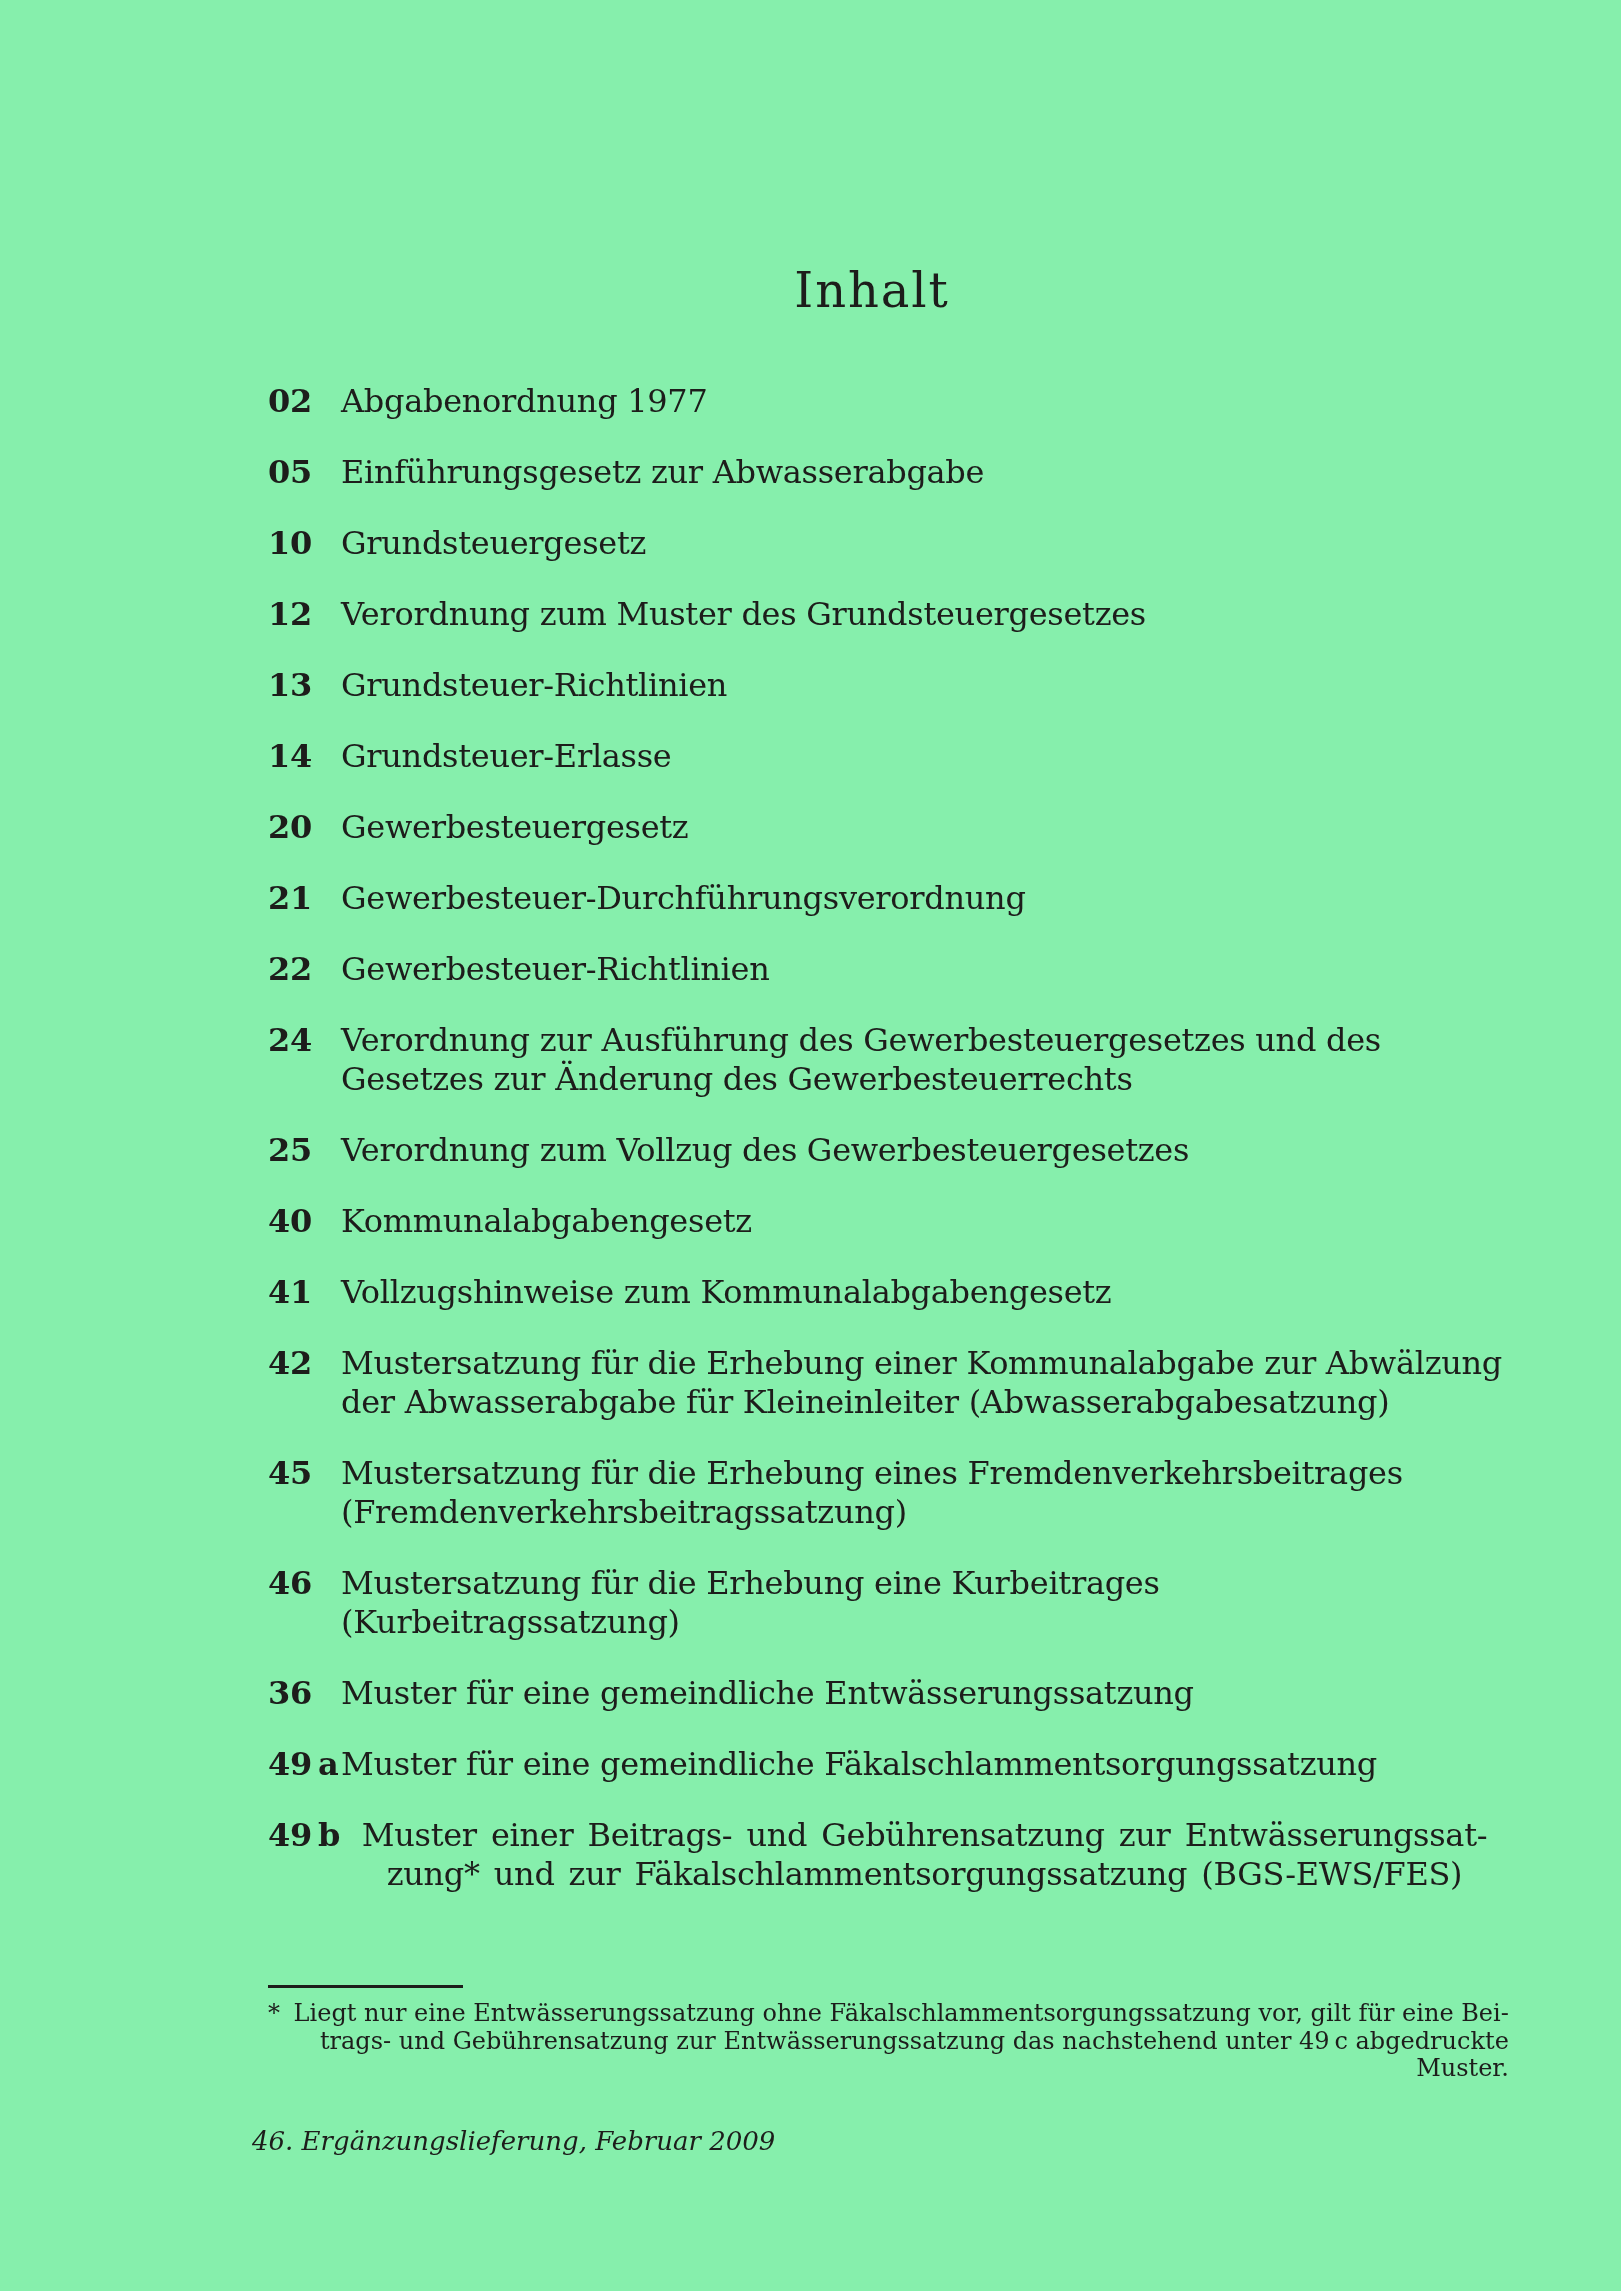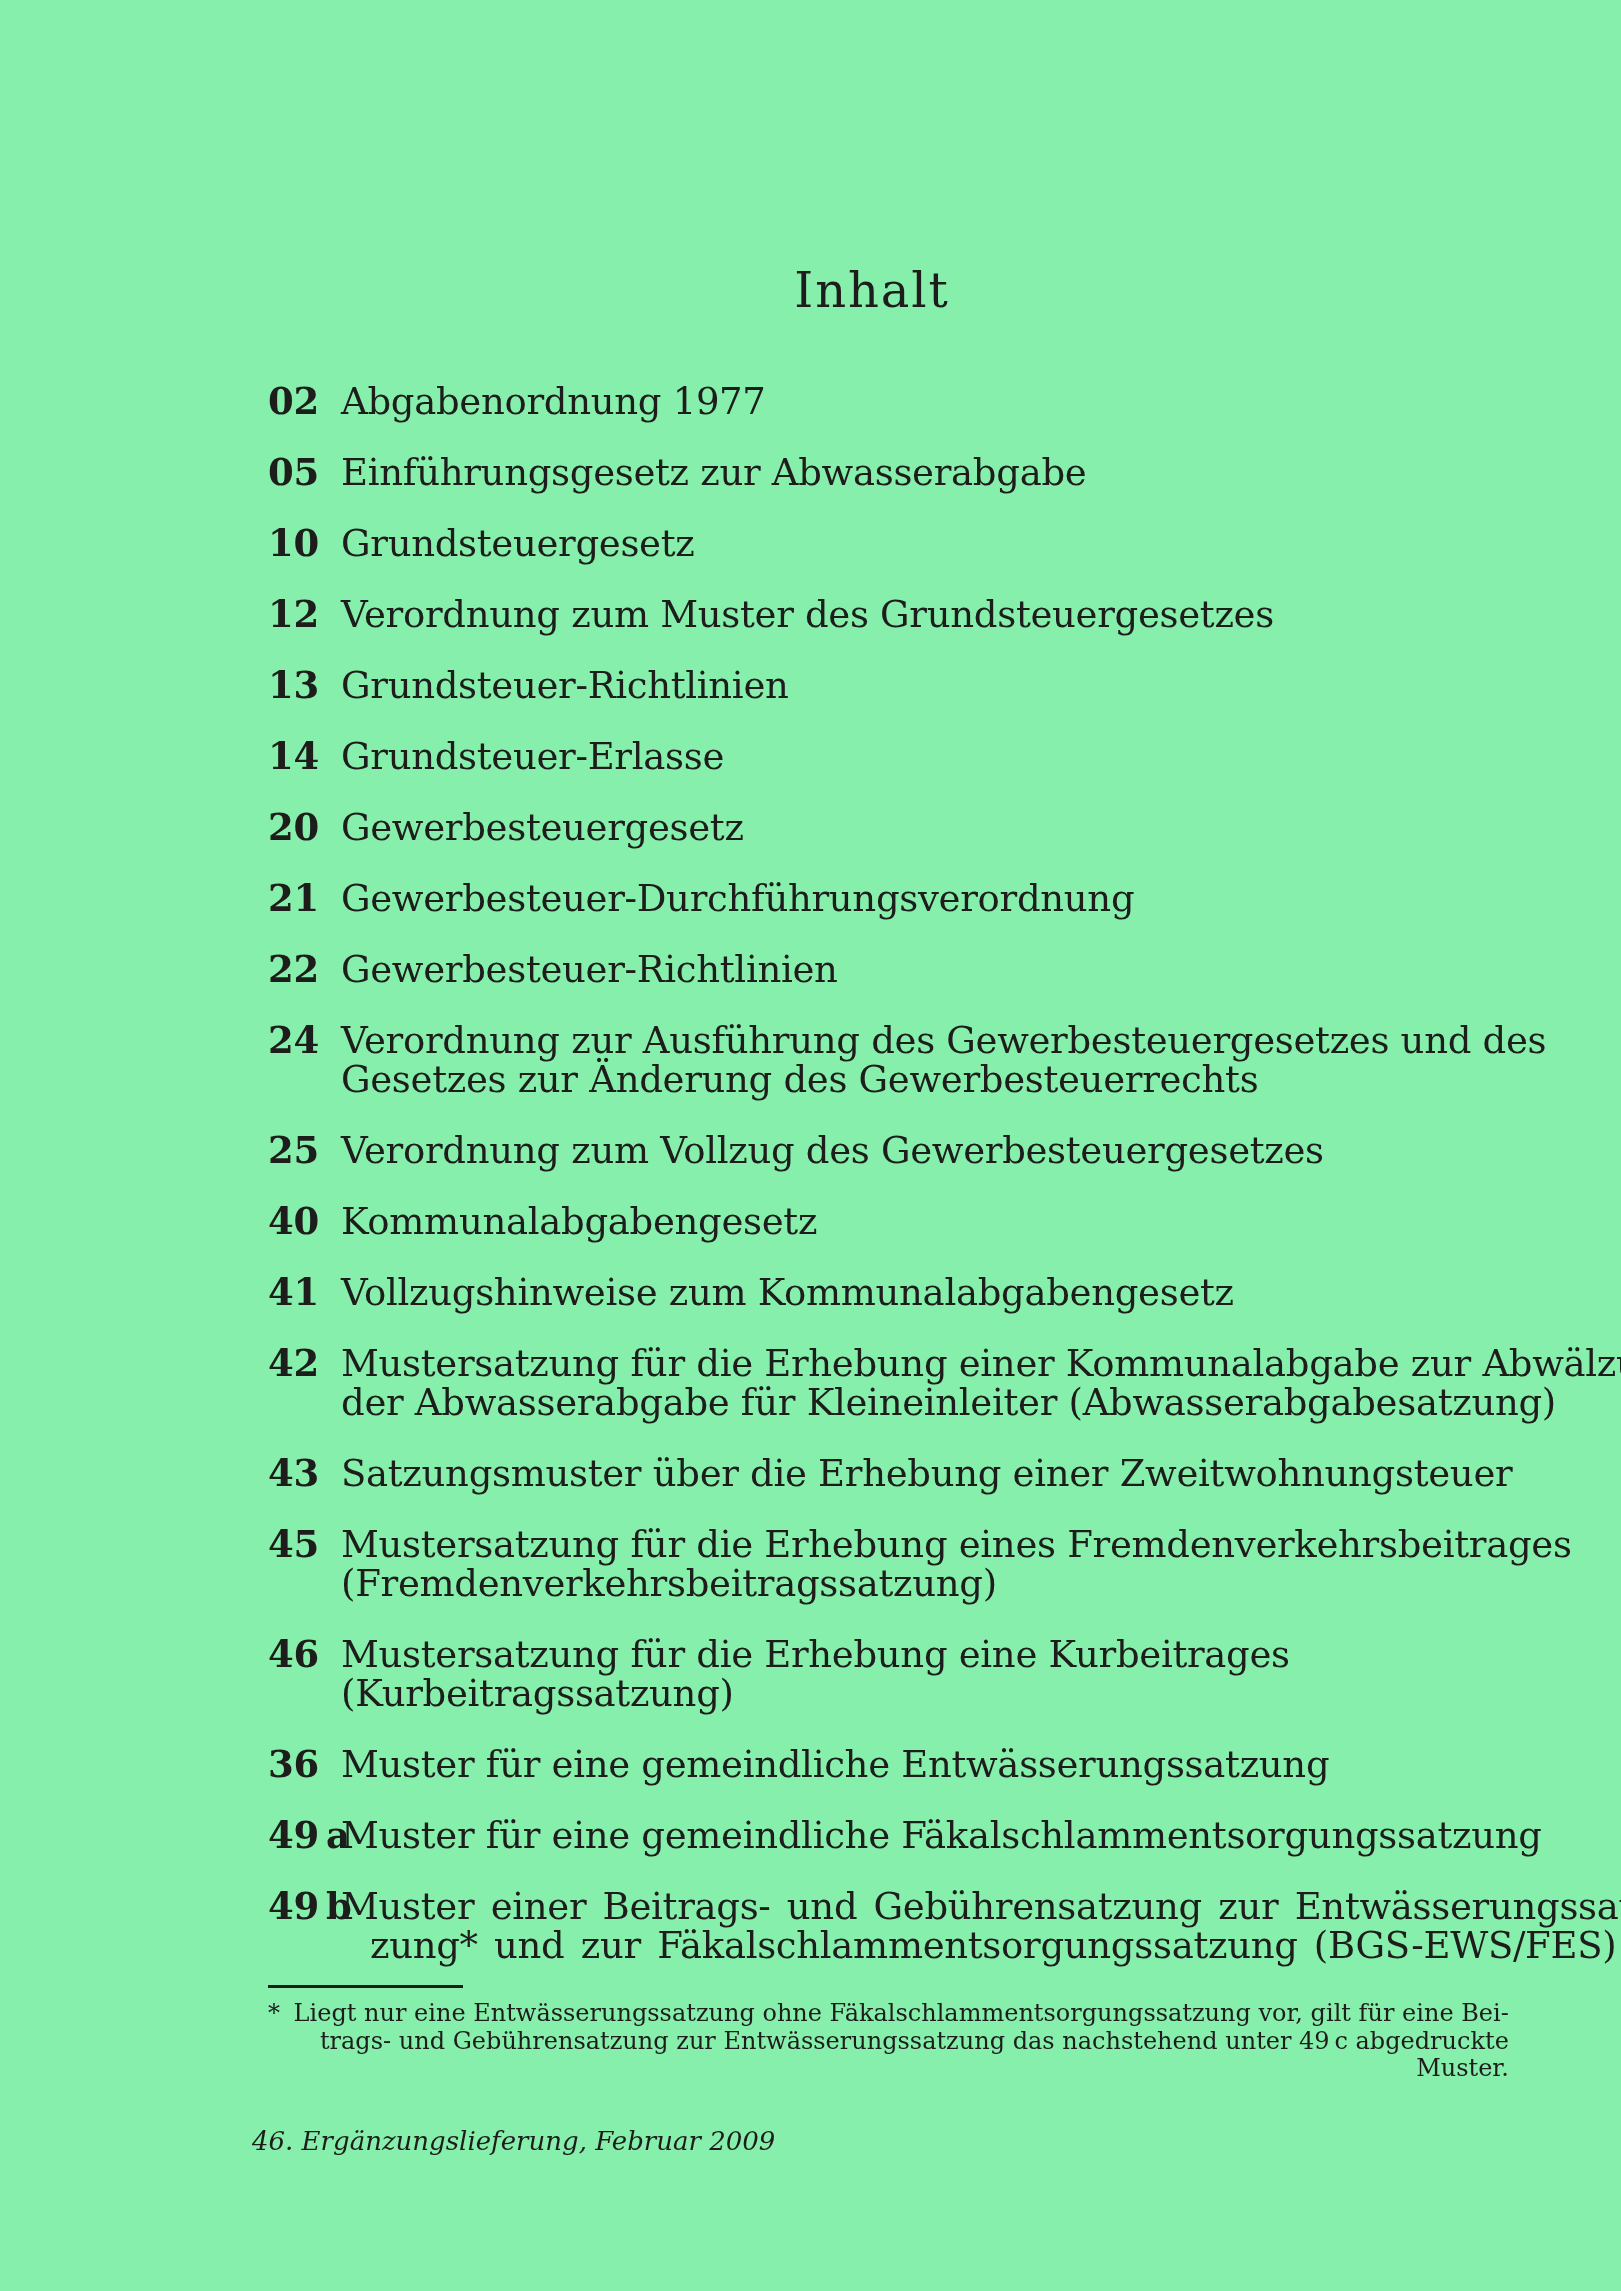--- a/index.html
+++ b/index.html
@@ -28,21 +28,21 @@
   .toc {
     position: absolute;
     top: 382px;
     left: 268px;
     width: 1240px;
   }
   .row {
     display: grid;
     grid-template-columns: 73px 1fr;
     margin-bottom: 32px;
-    font-size: 37px;
+    font-size: 32px;
     line-height: 39px;
     letter-spacing: -0.3px;
   }
   .num {
     font-weight: 700;
     white-space: pre;
   }
   .label {
     white-space: pre;
   }
@@ -136,24 +136,20 @@
     <div class="row">
       <span class="num">41</span>
       <span class="label">Vollzugshinweise zum Kommunalabgabengesetz</span>
     </div>
     <div class="row">
       <span class="num">42</span>
       <span class="label">Mustersatzung für die Erhebung einer Kommunalabgabe zur Abwälzung
 der Abwasserabgabe für Kleineinleiter (Abwasserabgabesatzung)</span>
     </div>
     <div class="row">
-      <span class="num">43</span>
-      <span class="label">Satzungsmuster über die Erhebung einer Zweitwohnungsteuer</span>
-    </div>
-    <div class="row">
       <span class="num">45</span>
       <span class="label">Mustersatzung für die Erhebung eines Fremdenverkehrsbeitrages
 (Fremdenverkehrsbeitragssatzung)</span>
     </div>
     <div class="row">
       <span class="num">46</span>
       <span class="label">Mustersatzung für die Erhebung eine Kurbeitrages
 (Kurbeitragssatzung)</span>
     </div>
     <div class="row">

